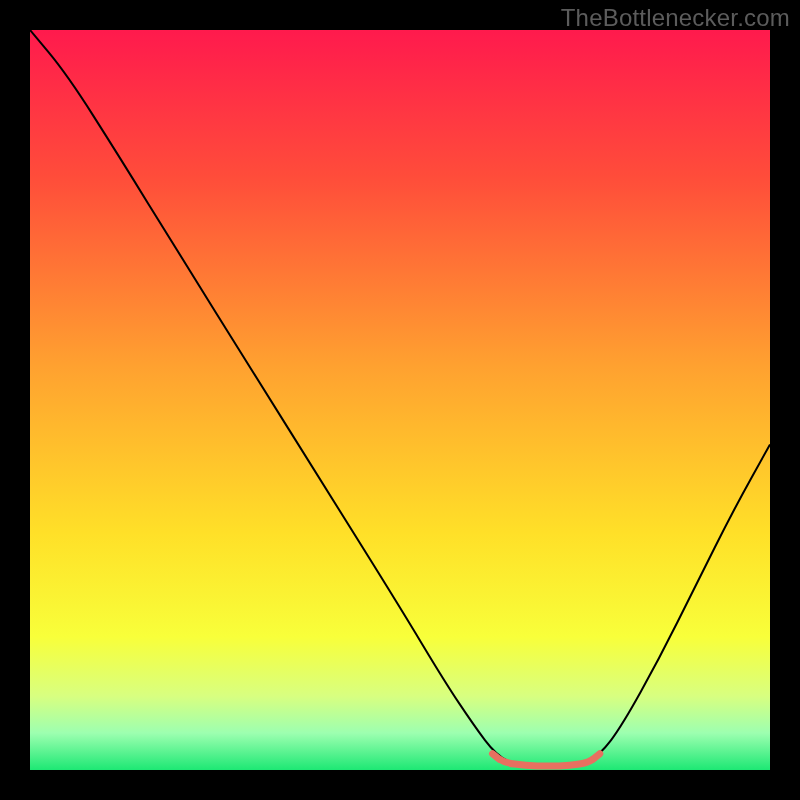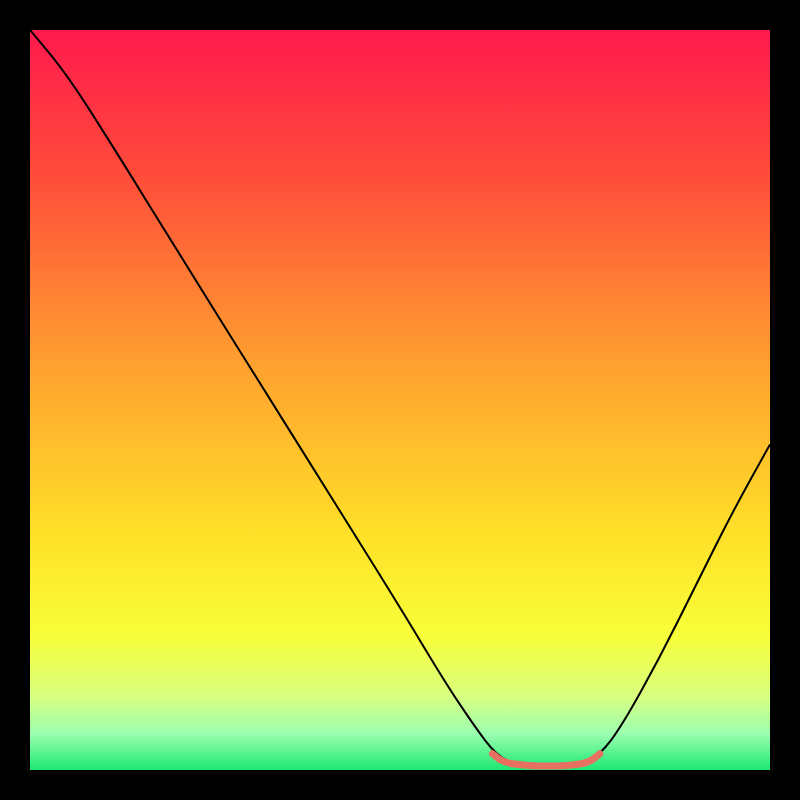--- a/index.html
+++ b/index.html
@@ -42,20 +42,21 @@
   .svg-layer {
     position: absolute;
     inset: 0;
   }
 </style>
 </head>
 <body>
 
 <div class="frame">
 
+  <div class="watermark">TheBottlenecker.com</div>
 
   <div class="plot-area">
     <svg class="gradient" viewBox="0 0 100 100" preserveAspectRatio="none">
       <defs>
         <linearGradient id="bg-grad" x1="0" y1="0" x2="0" y2="1">
             <stop offset="0%" stop-color="#ff1a4d"></stop>
             <stop offset="20%" stop-color="#ff4d3a"></stop>
             <stop offset="45%" stop-color="#ffa030"></stop>
             <stop offset="68%" stop-color="#ffe028"></stop>
             <stop offset="82%" stop-color="#f8ff3a"></stop>

